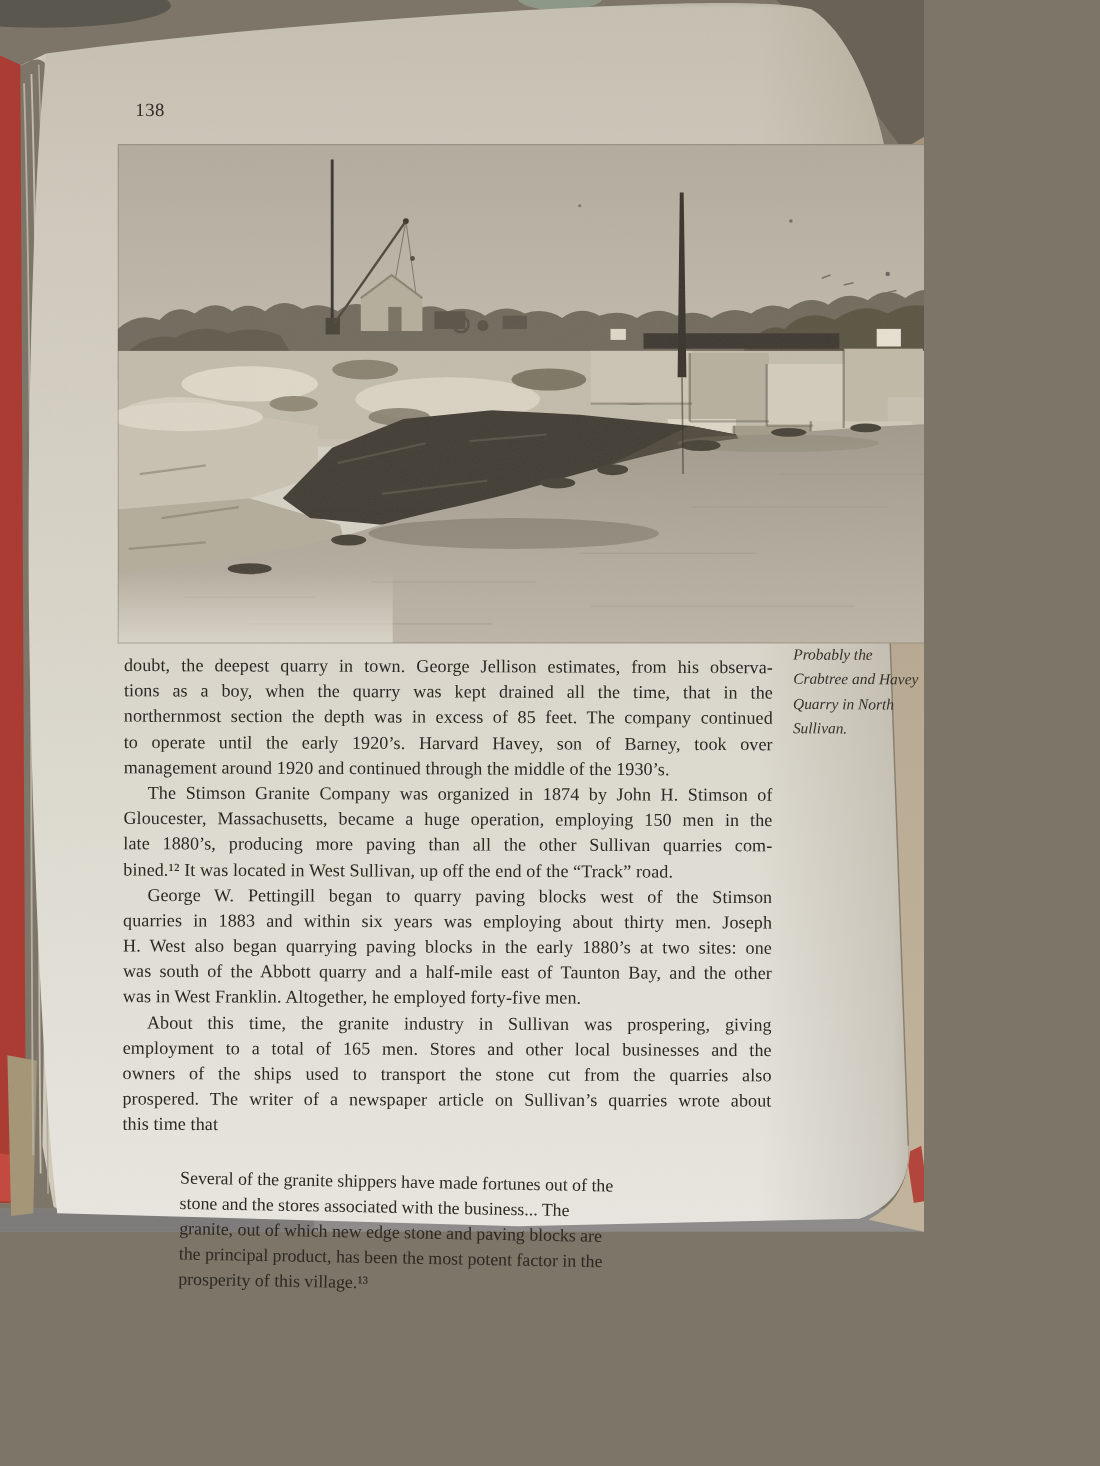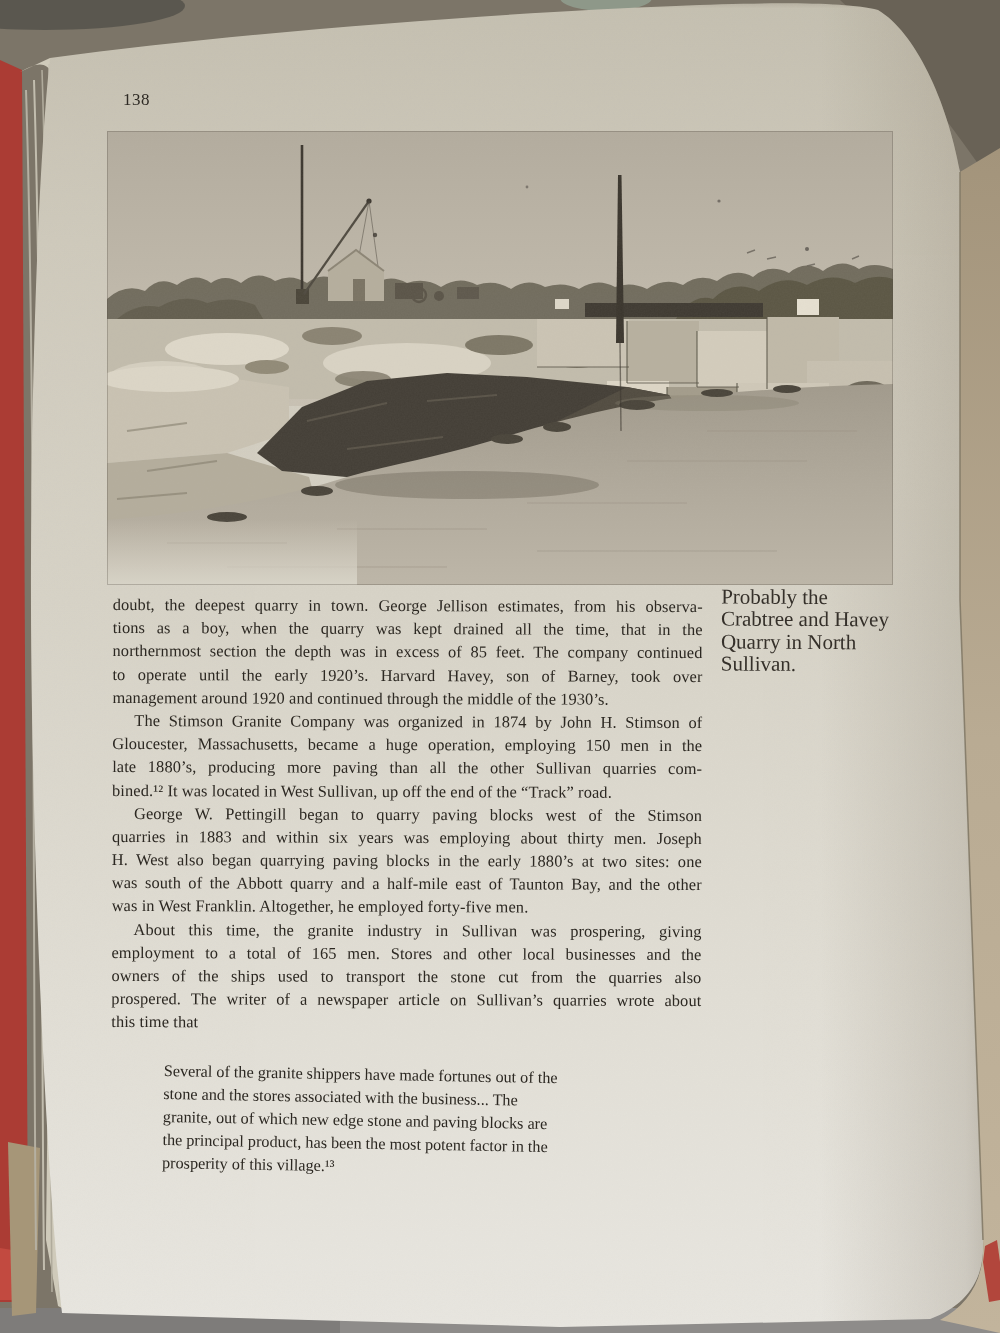--- a/index.html
+++ b/index.html
@@ -1,24 +1,24 @@
 <!DOCTYPE html>
 <html><head>
 <meta charset="utf-8">
 <style>
   html,body{margin:0;padding:0;background:#7c7568;}
-  .scene{position:relative;width:1000px;height:1333px;overflow:hidden;
+  .scene{position:relative;width:840px;height:1333px;overflow:hidden;
          font-family:"Liberation Serif","DejaVu Serif",serif;}
   .backdrop{position:absolute;inset:0;}
   .page-number{position:absolute;left:123px;top:90px;font-size:17px;color:#2e2a24;
                letter-spacing:.5px;}
   .photo{position:absolute;left:107px;top:131px;width:786px;height:454px;}
   .photo svg{display:block;width:100%;height:100%;}
-  .caption{position:absolute;left:721px;top:586px;width:180px;
-           font-size:21px;color:#35302a;transform:rotate(.3deg);}
+  .caption{position:absolute;left:721px;top:586px;width:180px;font-style:italic;
+           font-size:14px;color:#35302a;transform:rotate(.3deg);}
   .caption .cline{line-height:22.4px;}
   .body-text{position:absolute;left:112px;top:594px;width:590px;color:#2c2822;
              font-size:16.4px;transform:rotate(.2deg);}
   .body-text .bline{height:23.2px;line-height:23.2px;overflow:hidden;
                     text-align:justify;text-align-last:justify;letter-spacing:.1px;}
   .body-text .bline.last{text-align-last:left;}
   .body-text .bline.ind{text-indent:22px;}
   .quote{position:absolute;left:164px;top:1060px;width:500px;color:#2c2822;
          font-size:16.2px;transform:rotate(1.05deg);transform-origin:0 0;}
   .quote .qline{height:22.9px;line-height:22.9px;white-space:nowrap;overflow:hidden;}

